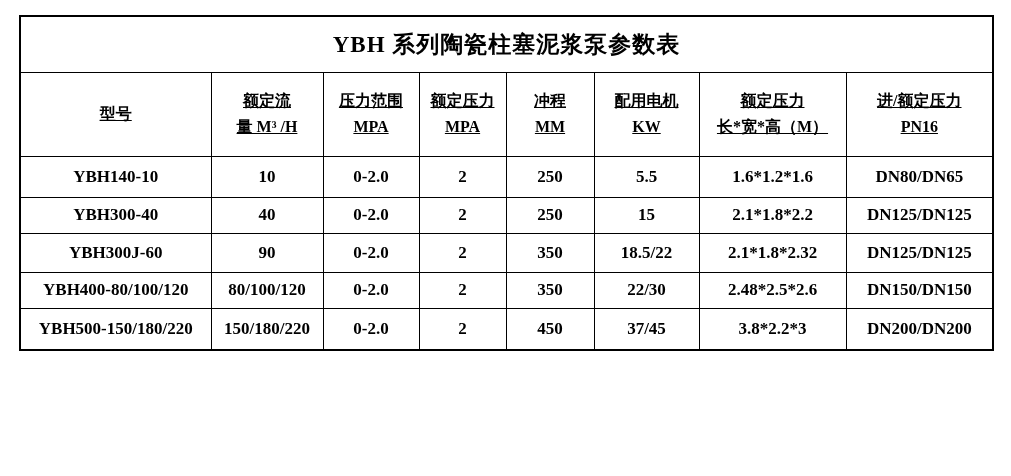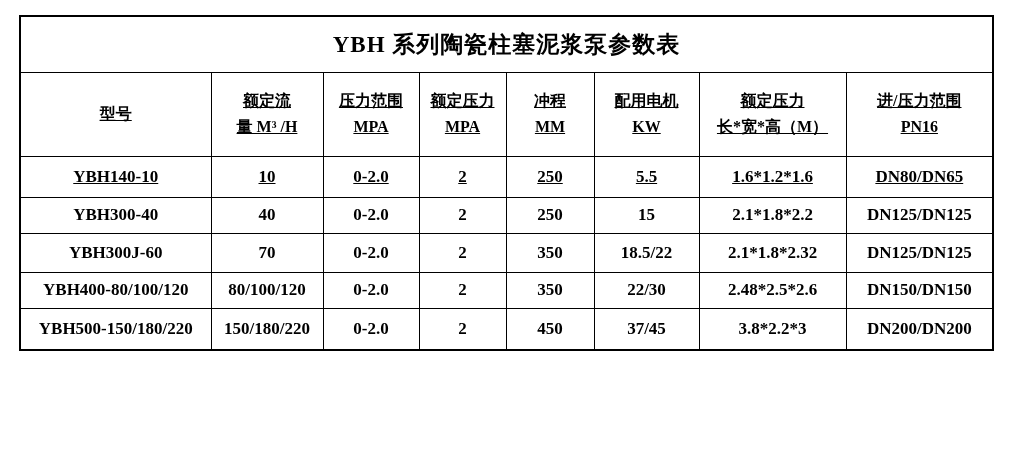--- a/index.html
+++ b/index.html
@@ -52,21 +52,21 @@
     line-height: 26px;
     font-weight: bold;
   }
   .hline {
     display: block;
   }
   
   tbody td {
     font-size: 17px;
   }
-  tbody tr:nth-child(1) { height: 41px; text-decoration: underline; }
+  tbody tr:nth-child(1) { height: 41px; }
   tbody tr:nth-child(2) { height: 36px; }
   tbody tr:nth-child(3) { height: 39px; }
   tbody tr:nth-child(4) { height: 36px; padding-left: 40px; }
   tbody tr:nth-child(5) { height: 42px; margin-top: 20px; }
   tbody tr:nth-child(6) { height: 61px; }
   tbody tr:nth-child(7) { height: 48px; text-decoration: underline; }
 </style>
 </head>
 <body>
 
@@ -107,21 +107,21 @@
       </th>
       <th>
         <span class="hline">配用电机</span>
         <span class="hline">KW</span>
       </th>
       <th>
         <span class="hline">额定压力</span>
         <span class="hline">长*宽*高（M）</span>
       </th>
       <th>
-        <span class="hline">进/压力范围</span>
+        <span class="hline">进/额定压力</span>
         <span class="hline">PN16</span>
       </th>
     </tr>
   </thead>
   <tbody>
     <tr>
       <td>YBH140-10</td>
       <td>10</td>
       <td>0-2.0</td>
       <td>2</td>
@@ -135,21 +135,21 @@
       <td>40</td>
       <td>0-2.0</td>
       <td>2</td>
       <td>250</td>
       <td>15</td>
       <td>2.1*1.8*2.2</td>
       <td>DN125/DN125</td>
     </tr>
     <tr>
       <td>YBH300J-60</td>
-      <td>70</td>
+      <td>90</td>
       <td>0-2.0</td>
       <td>2</td>
       <td>350</td>
       <td>18.5/22</td>
       <td>2.1*1.8*2.32</td>
       <td>DN125/DN125</td>
     </tr>
     <tr>
       <td>YBH400-80/100/120</td>
       <td>80/100/120</td>

